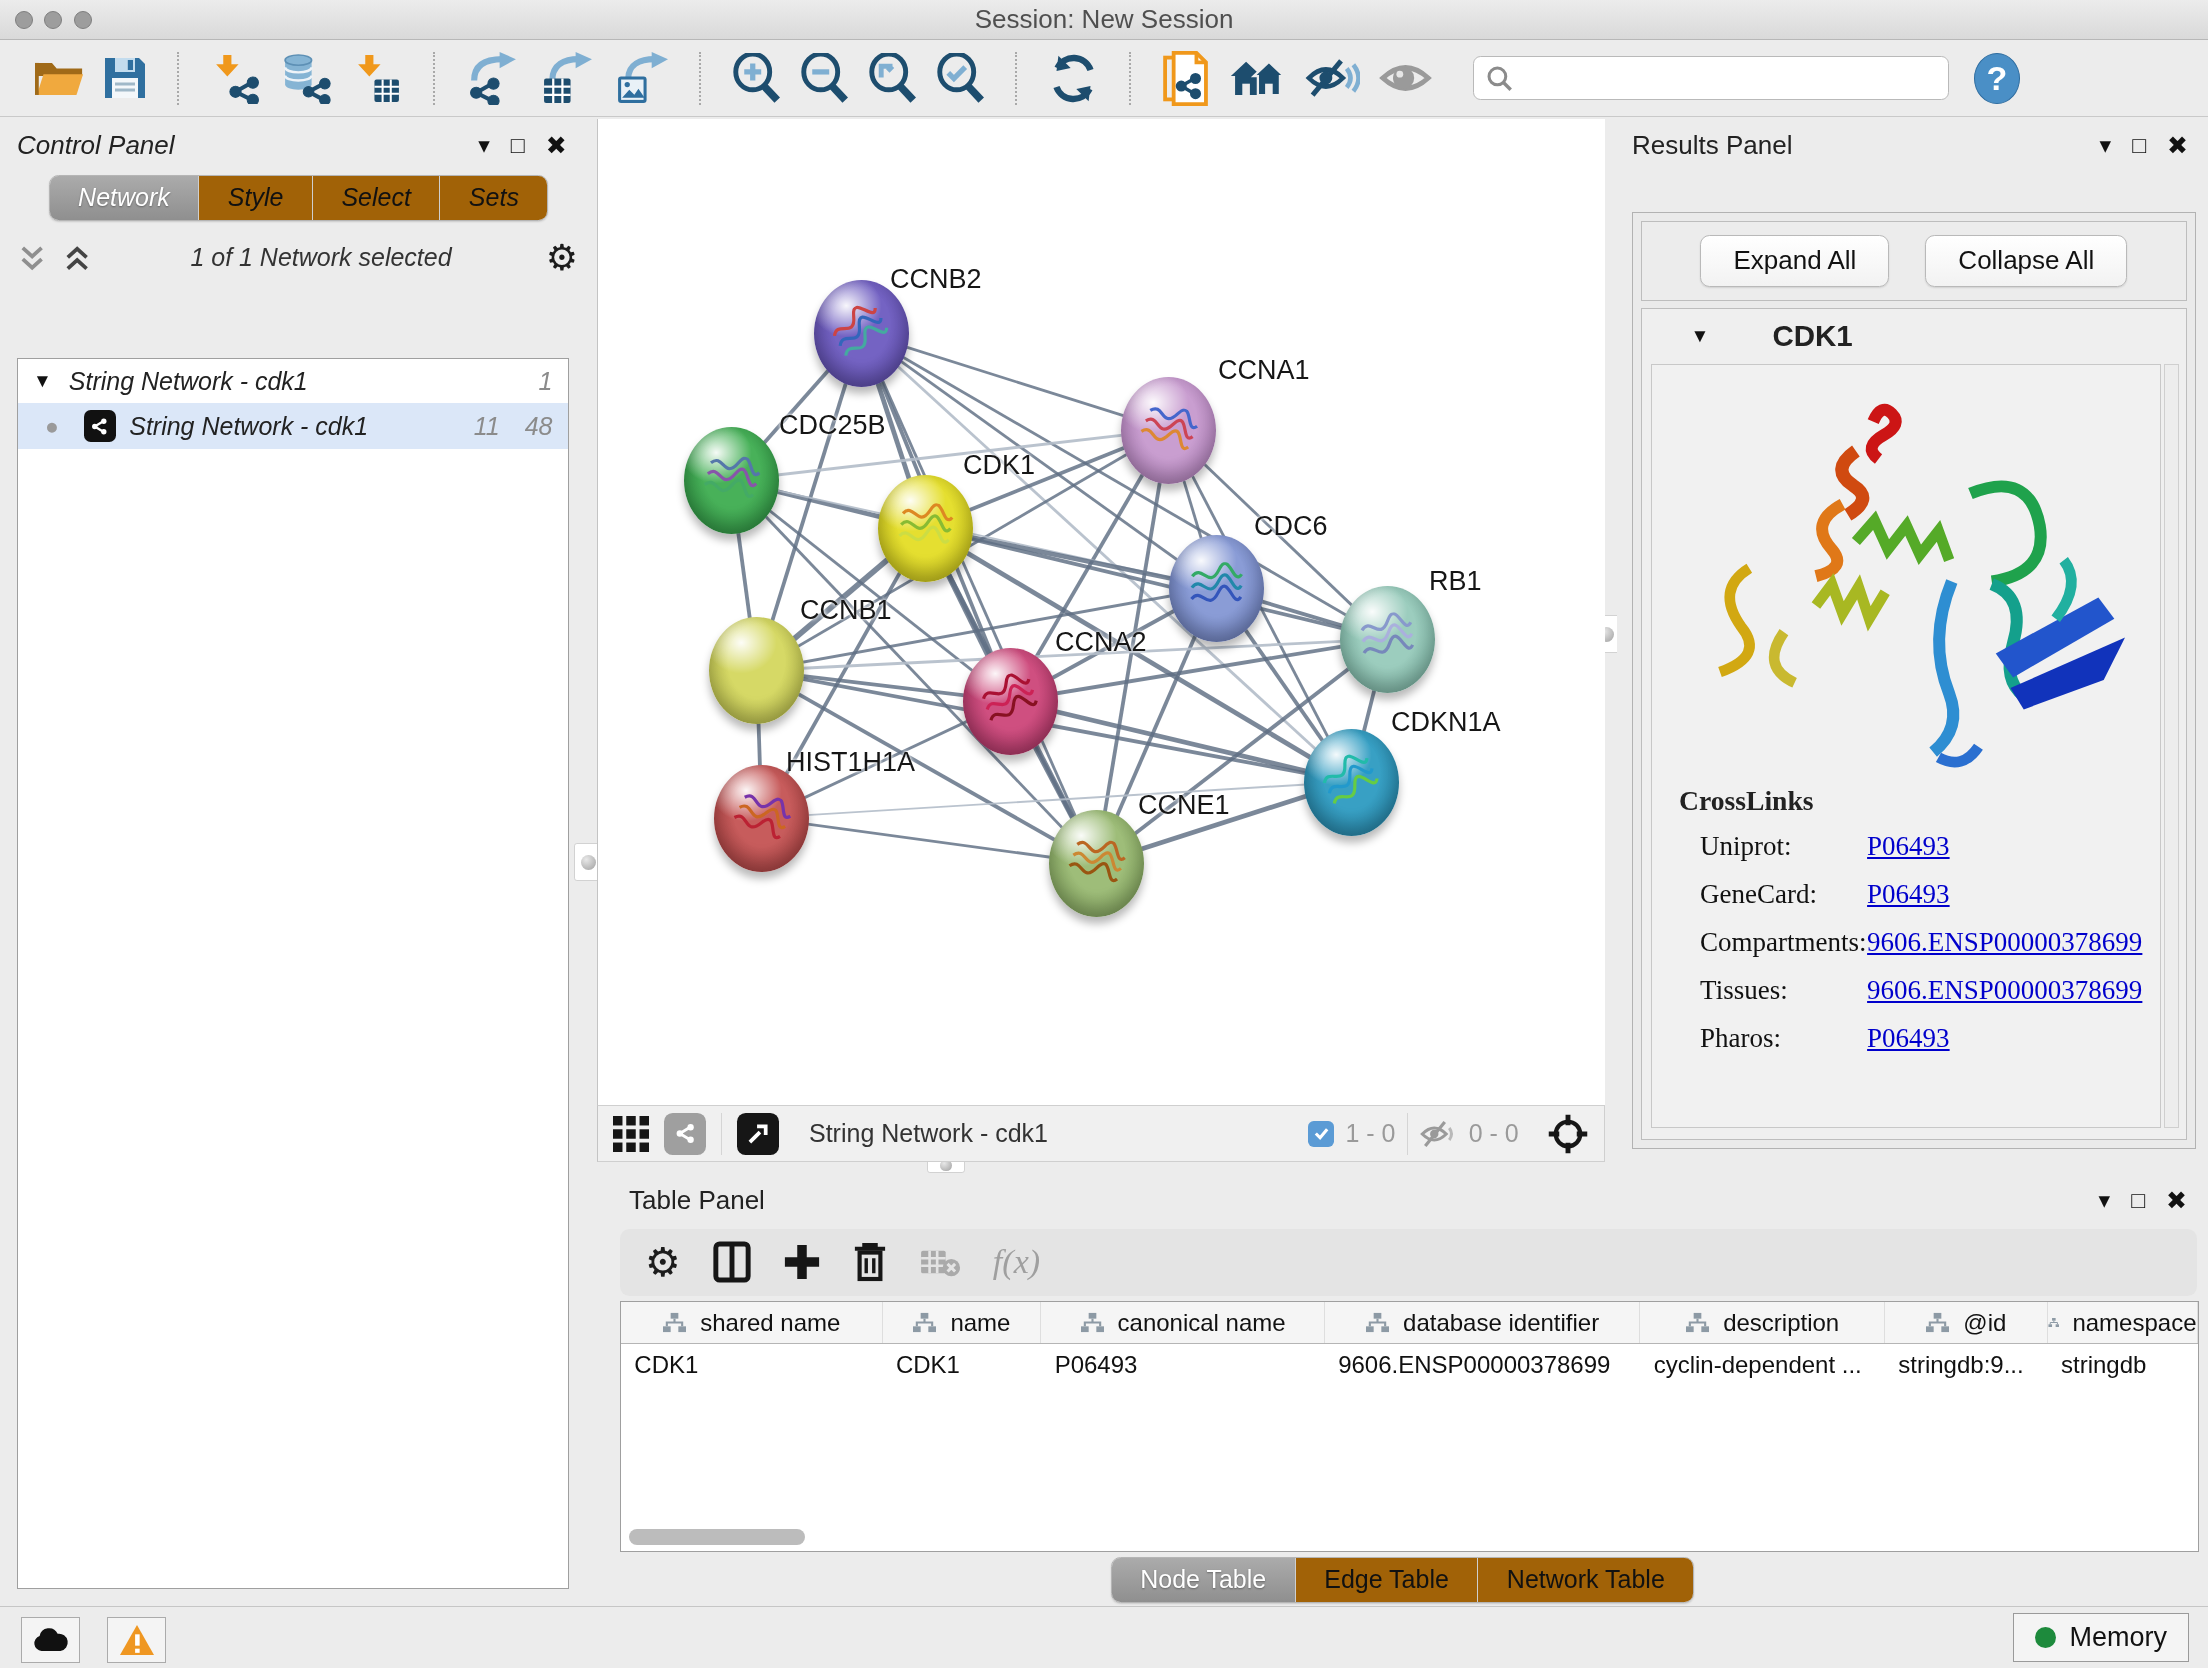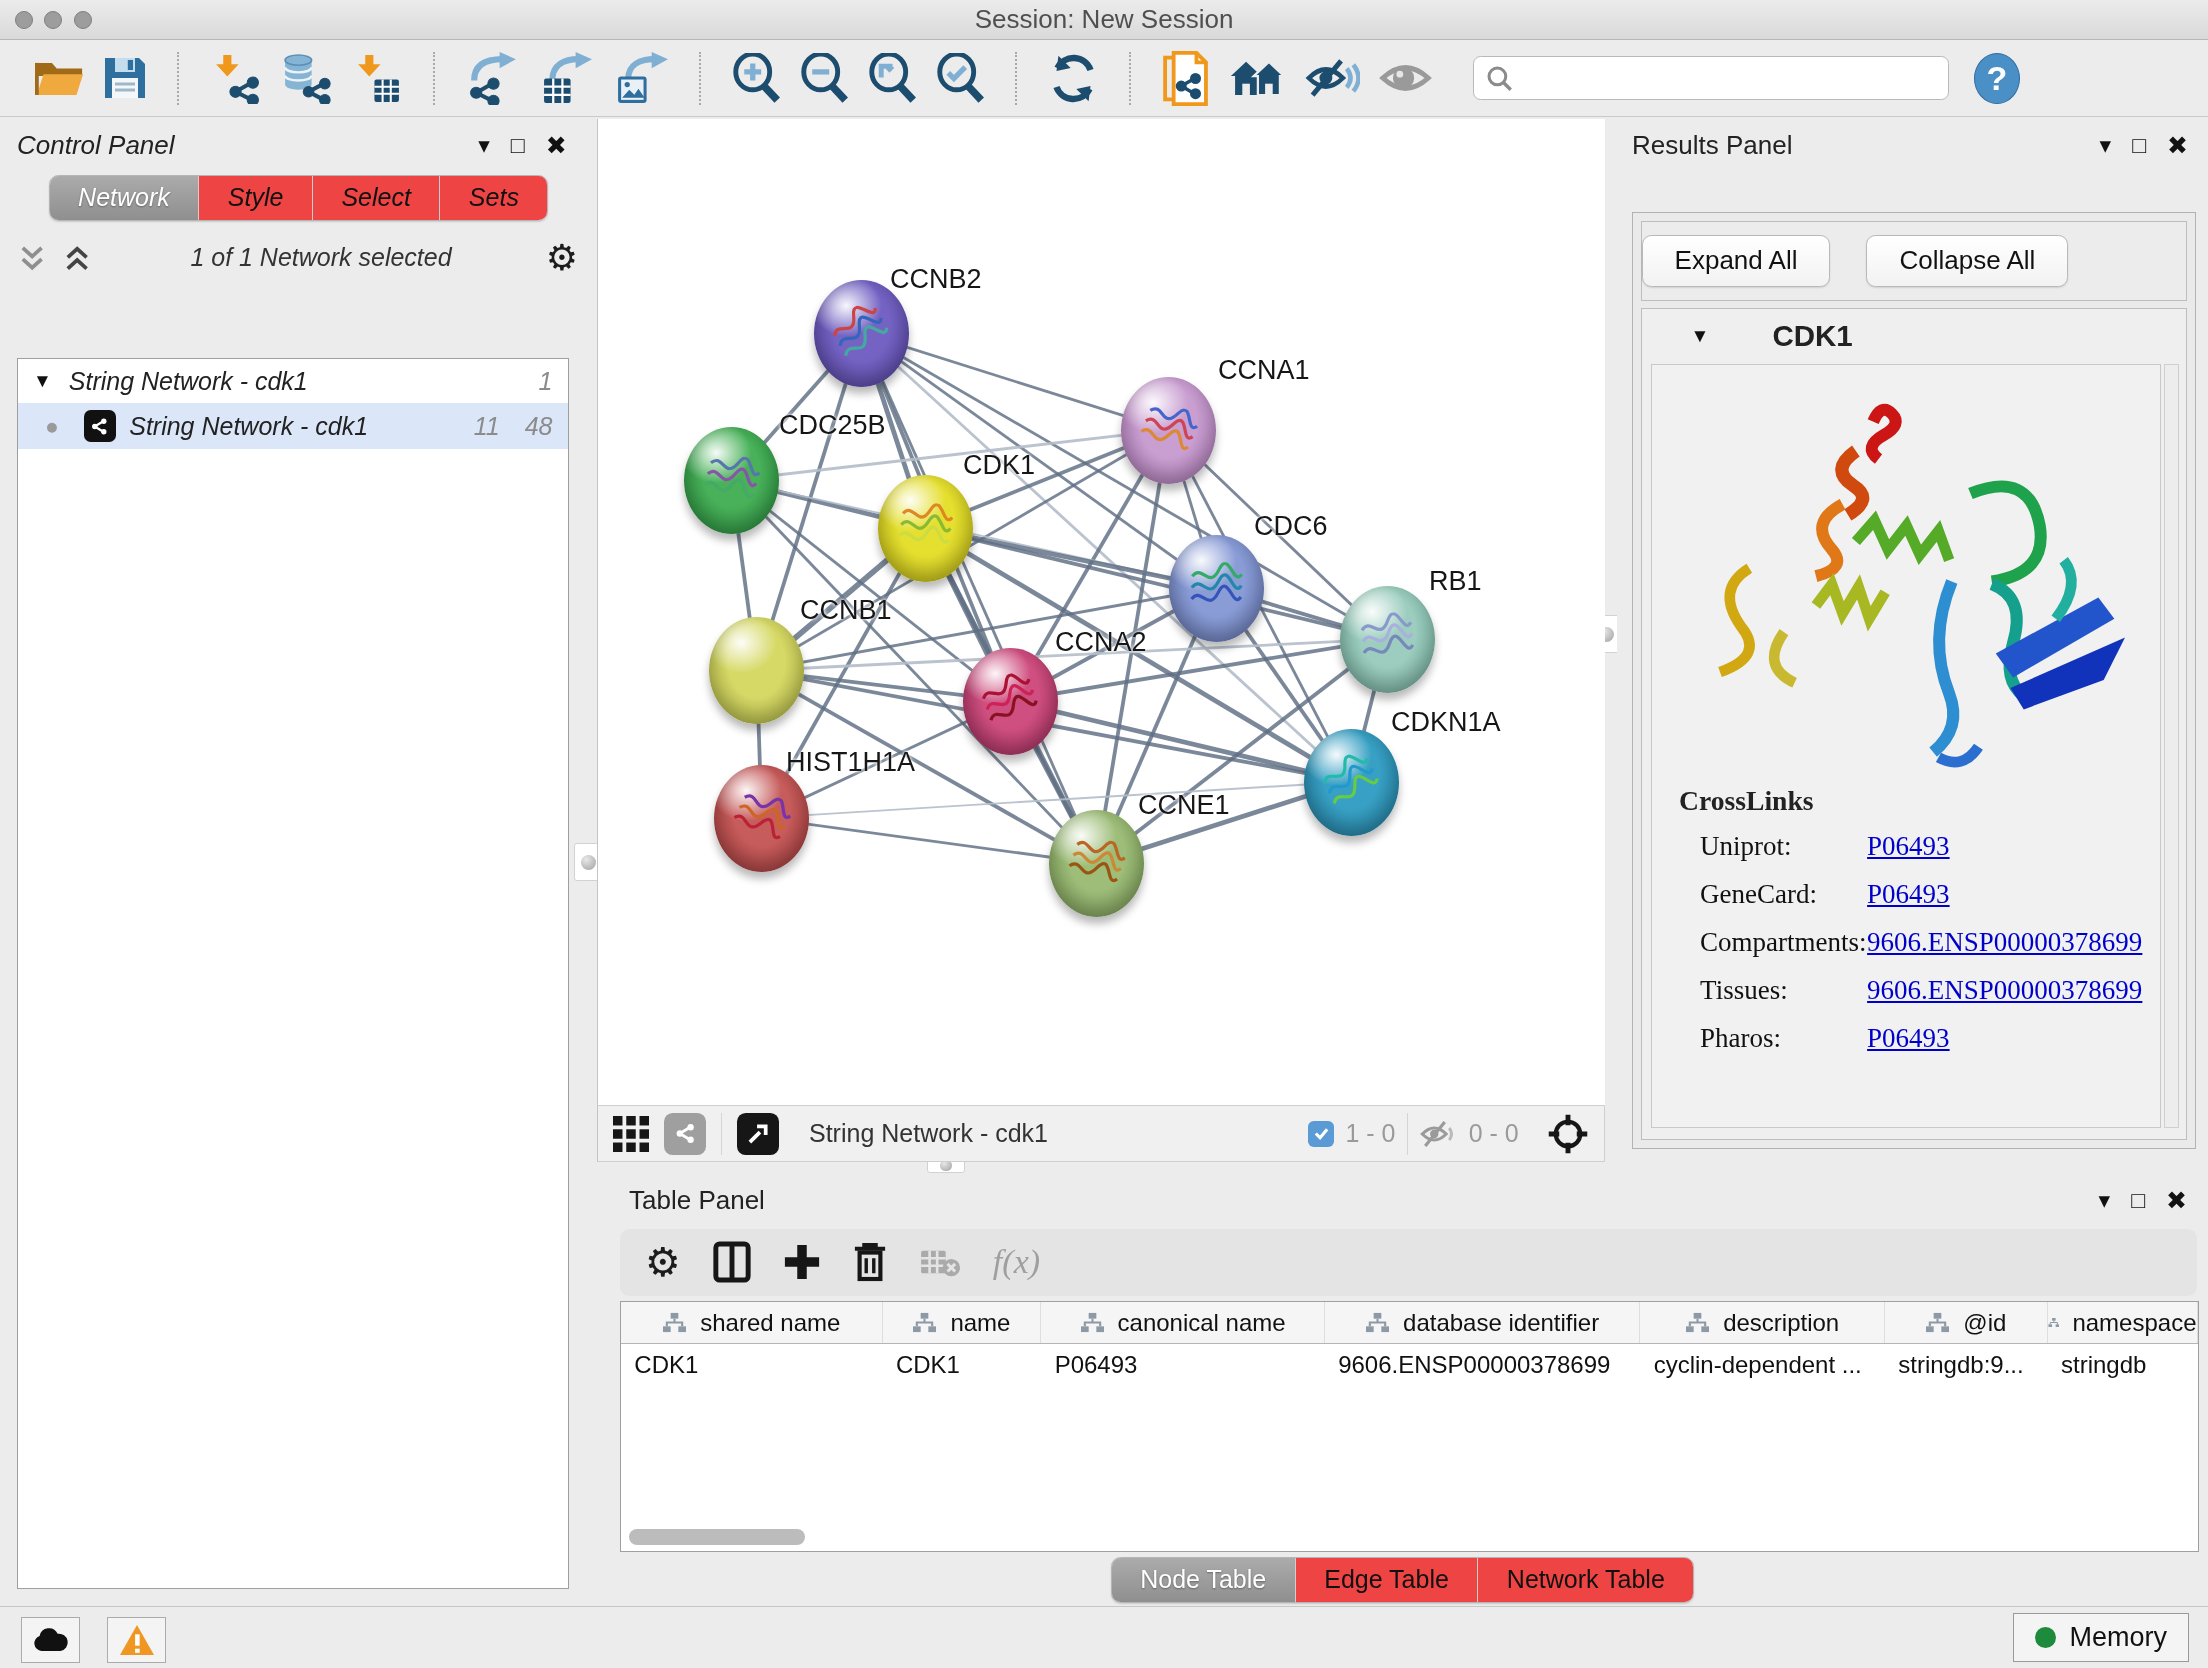--- a/index.html
+++ b/index.html
@@ -42,21 +42,21 @@
   .panel-title-row { display:flex; align-items:center; font-size:26px; color:#222; }
   .panel-ctrls { margin-left:auto; display:flex; align-items:center; gap:21px; font-size:23px; color:#111; }
   .panel-ctrls .closex { font-weight:bold; font-size:25px; }
   
   .control-panel { position:absolute; left:0; top:117px; width:597px; height:1489px; background:#ececec;font-style:italic; }
   .control-panel .panel-title-row { padding:13.3px 17px 5.7px 17px; }
   .control-panel .panel-ctrls { margin-right:13.3px; }
   .tabs-row { display:flex; justify-content:center; margin-top:7.6px; }
   .tabgroup { display:inline-flex; border:1px solid #b5b5b5; border-radius:9.5px; overflow:hidden;
               box-shadow:0 1px 1.9px rgba(0,0,0,.15); }
-  .tab { padding:7.6px 28.5px; font-size:25px; background:#ef4444; color:#111; border-left:1px solid #cfcfcf; }
+  .tab { padding:7.6px 28.5px; font-size:25px; background:#a16207; color:#111; border-left:1px solid #cfcfcf; }
   .tab:first-child { border-left:none; }
   .tab.selected { background:linear-gradient(#ababab,#8f8f8f); color:#fff; text-shadow:0 1px 1.9px rgba(0,0,0,.35); }
   .net-toolbar-row { display:flex; align-items:center; margin:19px 19px 5.7px 19px; }
   .net-toolbar-row .summary { flex:1; text-align:center; font-size:25px; color:#333; }
   .gear-glyph { font-size:36px; color:#1c1c1c; line-height:1; }
   .tree-box {
     position:absolute; left:17px; right:28.5px; top:241px; bottom:17px;
     background:#fff; border:1.9px solid #9f9f9f;
   }
   .tree-root-row { display:flex; align-items:center; height:44px; padding:0 15px; font-size:25px; }
@@ -103,21 +103,21 @@
   
   .results-panel { position:absolute; left:1617px; top:117px; width:592px; height:1053px; background:#ececec; }
   .results-panel .panel-title-row { padding:13.3px 21px 1.9px 15px; }
   .string-tab { display:flex; justify-content:center; margin-top:3.8px; position:relative; z-index:2; }
   .string-tab .tab { border-radius:9.5px; border:1px solid #8f8f8f; }
   .results-outer {
     position:absolute; left:15px; right:13.3px; top:95px; bottom:21px;
     background:#eaeaea; border:1.9px solid #b2b2b2;
   }
   .expand-bar { margin:7.6px; border:1.9px solid #bdbdbd; background:#ececec; height:80px;
-                display:flex; align-items:center; justify-content:flex-start; gap:36px; }
+                display:flex; align-items:center; justify-content:center; gap:36px; }
   .white-btn { background:linear-gradient(#ffffff,#f2f2f2); border:1px solid #b9b9b9; border-radius:9.5px;
                font-size:26px; color:#111; padding:9.5px 32px; box-shadow:0 1px 1.9px rgba(0,0,0,.12); }
   .entry-box { position:absolute; left:7.6px; right:7.6px; top:95px; bottom:7.6px;
                border:1.9px solid #bdbdbd; background:#efefef; }
   .entry-header { display:flex; align-items:center; height:53px; padding-left:49px; gap:46px; }
   .entry-header .name { font-size:29.5px; font-weight:bold; }
   .entry-body { position:absolute; left:9.5px; right:25px; top:55px; bottom:11.4px;
                 border:1px solid #c8c8c8; background:#f1f1f1; overflow:hidden; }
   .entry-desc { font-size:26px; color:#1a1a1a; padding:13.3px 0 0 21px; }
   .vscroll-track { position:absolute; right:7.6px; top:55px; bottom:11.4px; width:15px;

